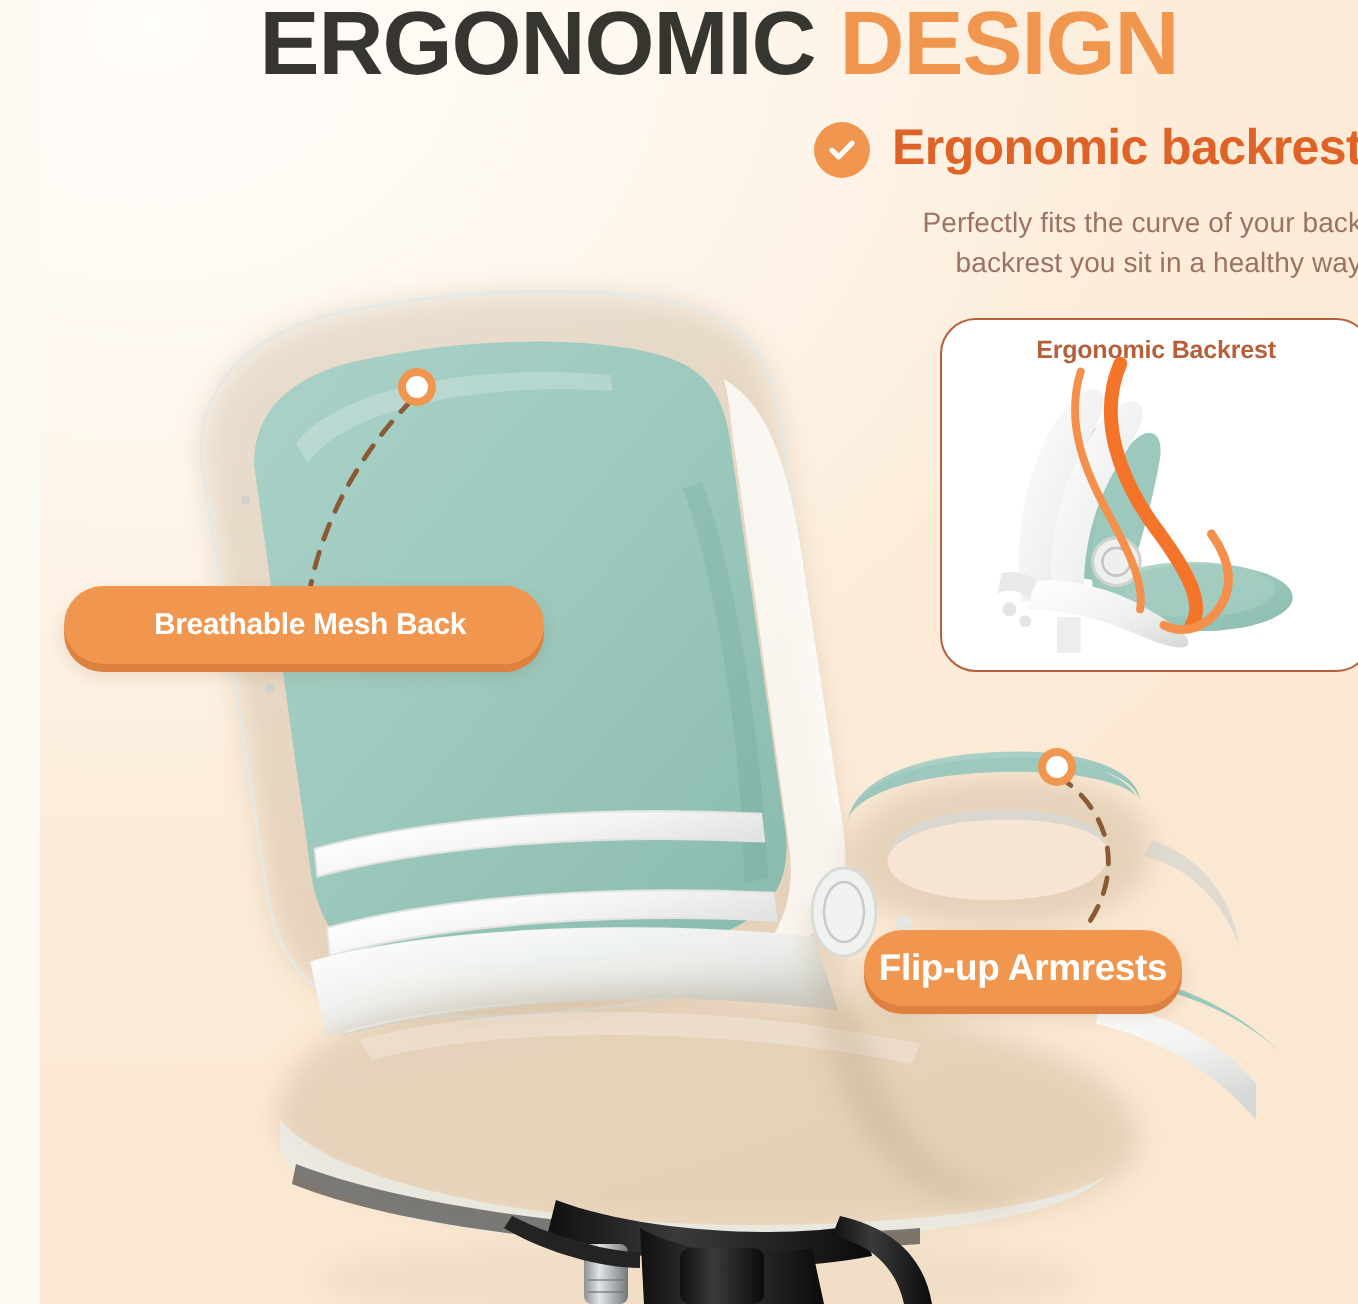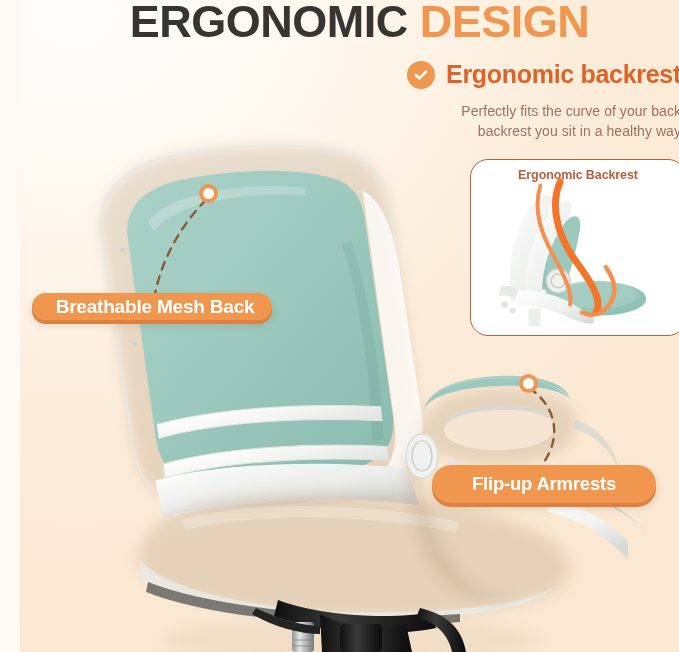--- a/index.html
+++ b/index.html
@@ -106,28 +106,28 @@
     font-weight: 700;
     border-radius: 40px;
     box-shadow: 0 4px 0 0 #dd8040, 0 5px 9px rgba(120,70,30,0.16);
     white-space: nowrap;
     letter-spacing: -0.2px;
   }
   .pill-mesh {
     left: 12px;
     top: 293px;
     width: 240px;
-    height: 27px;
-    font-size: 19px;
+    height: 39px;
+    font-size: 15px;
     padding-left: 6px;
   }
   .pill-arm {
     left: 412px;
     top: 465px;
-    width: 224px;
+    width: 159px;
     height: 38px;
     font-size: 18.5px;
   }
 
   .dot-marker {
     position: absolute;
     width: 19px; height: 19px;
     border-radius: 50%;
     background: #f0964e;
     display: flex; align-items: center; justify-content: center;

